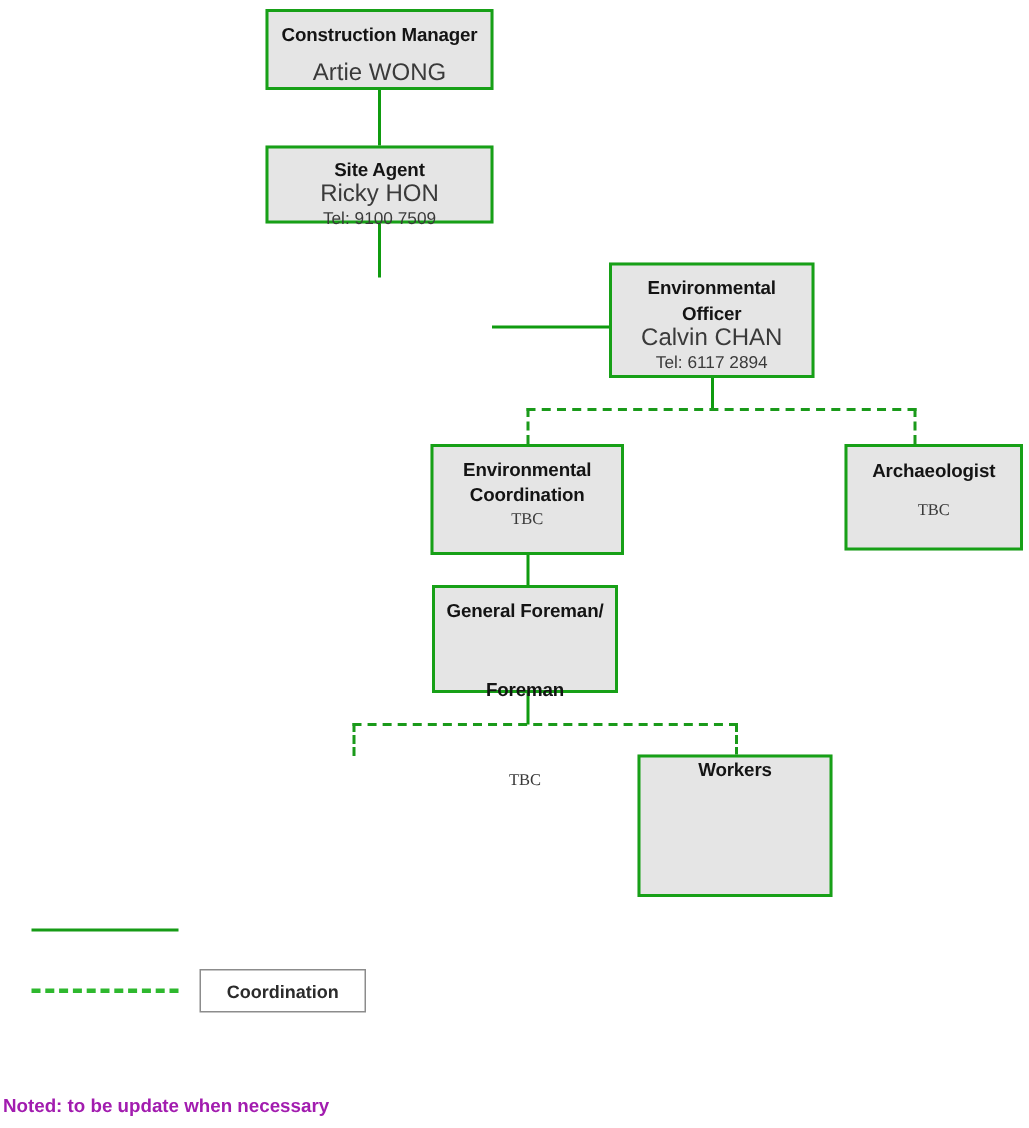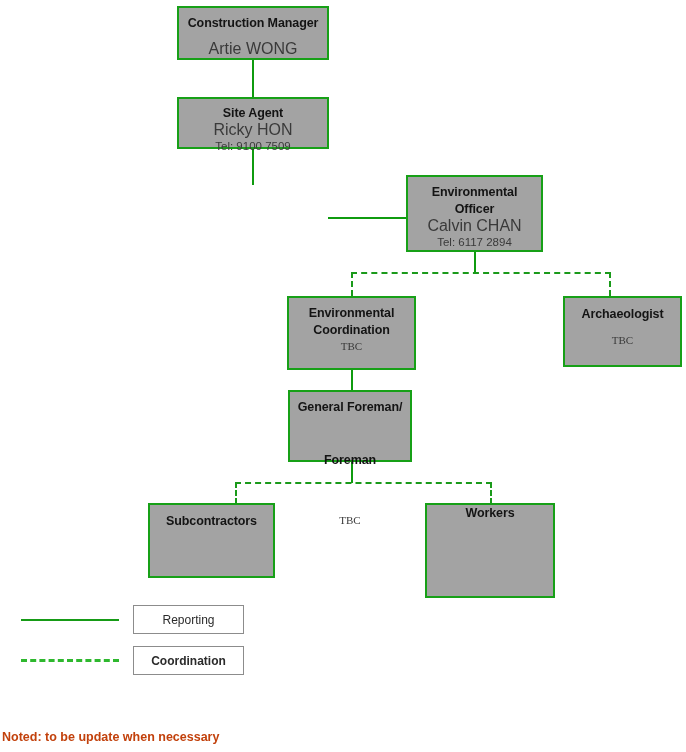--- a/index.html
+++ b/index.html
@@ -16,21 +16,21 @@
     width: 686px;
     height: 752px;
     background: #ffffff;
     overflow: hidden;
   }
 
   
   .node {
     position: absolute;
     box-sizing: border-box;
-    background: #a3a3a3;
+    background: #e5e5e5;
     border: 2px solid #17a017;
     display: flex;
     flex-direction: column;
     align-items: center;
     text-align: center;
     color: #1b1b1b;
     z-index: 3;
   }
   .node .title {
     font-weight: bold;
@@ -103,21 +103,21 @@
     justify-content: center;
     font-size: 12px;
     color: #2b2b2b;
   }
 
   
   .note {
     position: absolute;
     font-size: 12.5px;
     font-weight: bold;
-    color: #c2410c;
+    color: #a21caf;
     white-space: nowrap;
   }
 </style>
 </head>
 <body>
 
 <div id="canvas">
 
   <div class="conn-v" style="left:252px; top:58px; height:41px;"></div>
 
@@ -168,32 +168,26 @@
     <div class="title">Archaeologist</div>
     <div class="tbc" style="margin-top:10px;">TBC</div>
   </div>
 
   <div class="node" style="left:288px; top:390px; width:124px; height:72px; justify-content:flex-start; padding-top:7px;gap:36px;">
     <div class="title">General Foreman/</div>
     <div class="title">Foreman</div>
     <div class="tbc" style="margin-top:8px;">TBC</div>
   </div>
 
-  <div class="node" style="left:148px; top:503px; width:127px; height:75px; justify-content:flex-start; padding-top:8px;">
-    <div class="title">Subcontractors</div>
-  </div>
 
   <div class="node" style="left:425px; top:503px; width:130px; height:95px; justify-content:flex-start; padding-top:0;">
     <div class="title">Workers</div>
   </div>
 
   <div class="legend-line-solid" style="left:21px; top:619px; width:98px;"></div>
-  <div class="legend-box" style="left:133px; top:605px; width:111px; height:29px;">
-    <span>Reporting</span>
-  </div>
 
   <div class="legend-line-dashed" style="left:21px; top:659px; width:98px;"></div>
   <div class="legend-box" style="left:133px; top:646px; width:111px; height:29px;font-weight:bold;">
     <span>Coordination</span>
   </div>
 
   <div class="note" style="left:2px; top:730px;">Noted: to be update when necessary</div>
 
 </div>
 

